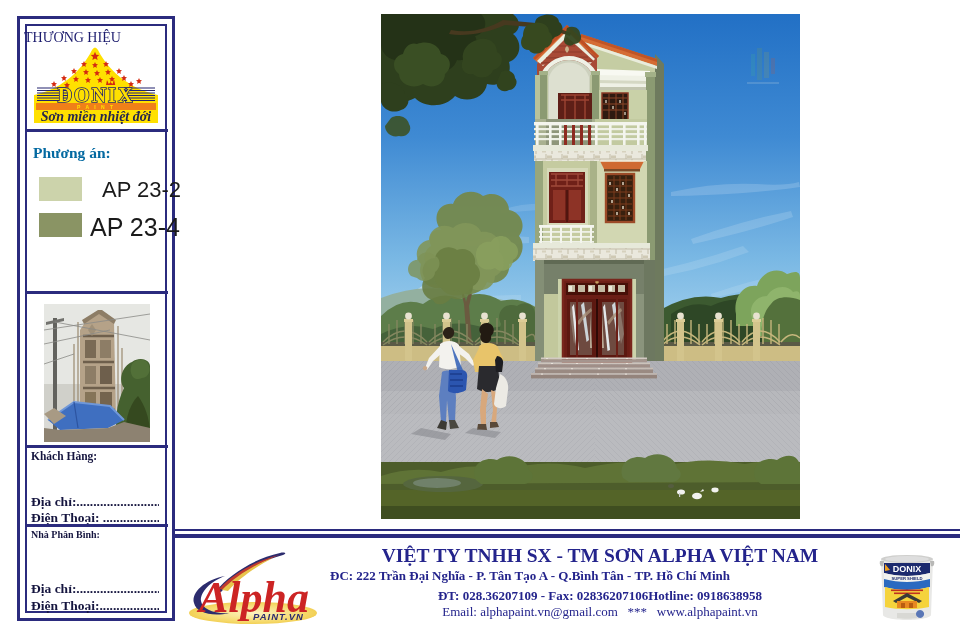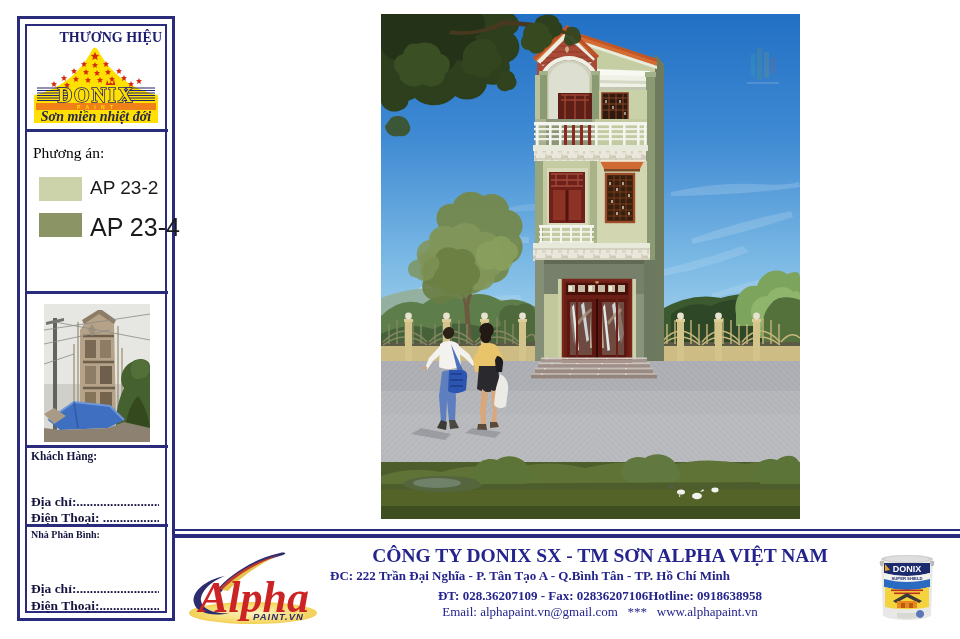--- a/index.html
+++ b/index.html
@@ -7,21 +7,21 @@
        font-family:"Liberation Serif",serif;}
   .abs{position:absolute;}
 </style>
 </head>
 <body>
 
 <div class="abs" style="left:17px;top:16px;width:152px;height:599px;border:3px solid #2b2b7e;"></div>
 
 <div class="abs" style="left:25px;top:24px;width:138px;height:585px;border:2.5px solid #2b2b7e;"></div>
 
-<div class="abs" style="left:24px;top:30px;width:138px;text-align:right;font-size:14px;font-weight:bold;color:#1c1c6e;">THƯƠNG HIỆU</div>
+<div class="abs" style="left:24px;top:30px;width:138px;text-align:left;font-size:14px;font-weight:normal;color:#1c1c6e;">THƯƠNG HIỆU</div>
 
 <div class="abs" style="left:34px;top:46px;">
 <svg width="124" height="80" viewBox="0 0 124 80">
 
   <path d="M0,49 C24,44 46,28 58,4 Q61,-1 64,4 C76,28 100,44 124,49 L124,77 L0,77 Z" fill="#ffe000"></path>
 
   <defs>
         <path id="st" d="M0,-3 L0.9,-0.9 L3,-0.65 L1.4,0.75 L1.85,2.9 L0,1.8 L-1.85,2.9 L-1.4,0.75 L-3,-0.65 L-0.9,-0.9 Z" fill="#d42a10"></path>
       </defs>
   <g>
@@ -60,25 +60,25 @@
 
   <rect x="2" y="57" width="120" height="7" fill="#f08018"></rect>
   <text x="62" y="63" text-anchor="middle" font-family="Liberation Sans" font-size="5" font-weight="bold" fill="#ffe000" letter-spacing="2">P A I N T</text>
 
   <text x="62" y="75" text-anchor="middle" font-family="Liberation Serif" font-size="14" font-style="italic" font-weight="bold" fill="#26264f">Sơn miền nhiệt đới</text>
 </svg>
 </div>
 
 <div class="abs" style="left:25px;top:129px;width:143px;height:2.5px;background:#2b2b7e;"></div>
 
-<div class="abs" style="left:33px;top:144px;font-size:15.5px;font-weight:normal;color:#000000;">Phương án:</div>
+<div class="abs" style="left:33px;top:144px;font-size:15.5px;font-weight:bold;color:#0369a1;">Phương án:</div>
 
 <div class="abs" style="left:39px;top:177px;width:43px;height:24px;background:#ccd3ab;"></div>
 
-<div class="abs" style="left:90px;top:177px;font-family:'Liberation Sans',sans-serif;font-size:19px;color:#1a1a1a;">AP 23-2</div>
+<div class="abs" style="left:102px;top:177px;font-family:'Liberation Sans',sans-serif;font-size:22px;color:#1a1a1a;">AP 23-2</div>
 
 <div class="abs" style="left:39px;top:213px;width:43px;height:24px;background:#8a9464;"></div>
 
 <div class="abs" style="left:90px;top:213px;font-family:'Liberation Sans',sans-serif;font-size:25px;color:#1a1a1a;">AP 23-4</div>
 
 <div class="abs" style="left:25px;top:291px;width:143px;height:2.5px;background:#2b2b7e;"></div>
 
 <div class="abs" style="left:44px;top:304px;">
 <svg width="106" height="138" viewBox="0 0 106 138">
   <rect width="106" height="138" fill="#dadad6"></rect>
@@ -577,21 +577,21 @@
   <path d="M37,40 C50,27 68,15 88,8 C72,16 54,28 43,41 Z" fill="#e8c44c"></path>
 
   <path d="M40,26 C20,30 6,42 9,53 C11,63 28,67 44,63 C29,64 17,59 16,51 C15,42 26,31 40,26 Z" fill="#2c2c6e"></path>
 
   <text x="14" y="62" font-family="Liberation Serif" font-style="italic" font-weight="bold" font-size="44" fill="#cc2424">Alpha</text>
 
   <text x="68" y="70" font-family="Liberation Sans" font-style="italic" font-weight="bold" font-size="9.5" fill="#2c2c6e" letter-spacing="1">PAINT.VN</text>
 </svg>
 </div>
 
-<div class="abs" style="left:330px;top:545px;width:540px;text-align:center;font-size:19.5px;font-weight:bold;color:#24248c;">CÔNG TY DONIX SX - TM SƠN ALPHA VIỆT NAM</div>
+<div class="abs" style="left:330px;top:545px;width:540px;text-align:center;font-size:19.5px;font-weight:bold;color:#24248c;">VIỆT TY TNHH SX - TM SƠN ALPHA VIỆT NAM</div>
 
 <div class="abs" style="left:330px;top:568px;width:540px;text-align:left;font-size:13px;font-weight:bold;color:#24248c;">ĐC: 222 Trần Đại Nghĩa - P. Tân Tạo A - Q.Bình Tân - TP. Hồ Chí Minh</div>
 
 <div class="abs" style="left:330px;top:588px;width:540px;text-align:center;font-size:13px;font-weight:bold;color:#24248c;">ĐT: 028.36207109 - Fax: 02836207106Hotline: 0918638958</div>
 
 <div class="abs" style="left:330px;top:604px;width:540px;text-align:center;font-size:13px;font-weight:normal;color:#24248c;">Email: alphapaint.vn@gmail.com&nbsp;&nbsp;&nbsp;***&nbsp;&nbsp;&nbsp;www.alphapaint.vn</div>
 
 <div class="abs" style="left:877px;top:551px;">
 <svg width="60" height="70" viewBox="0 0 60 70">
 

